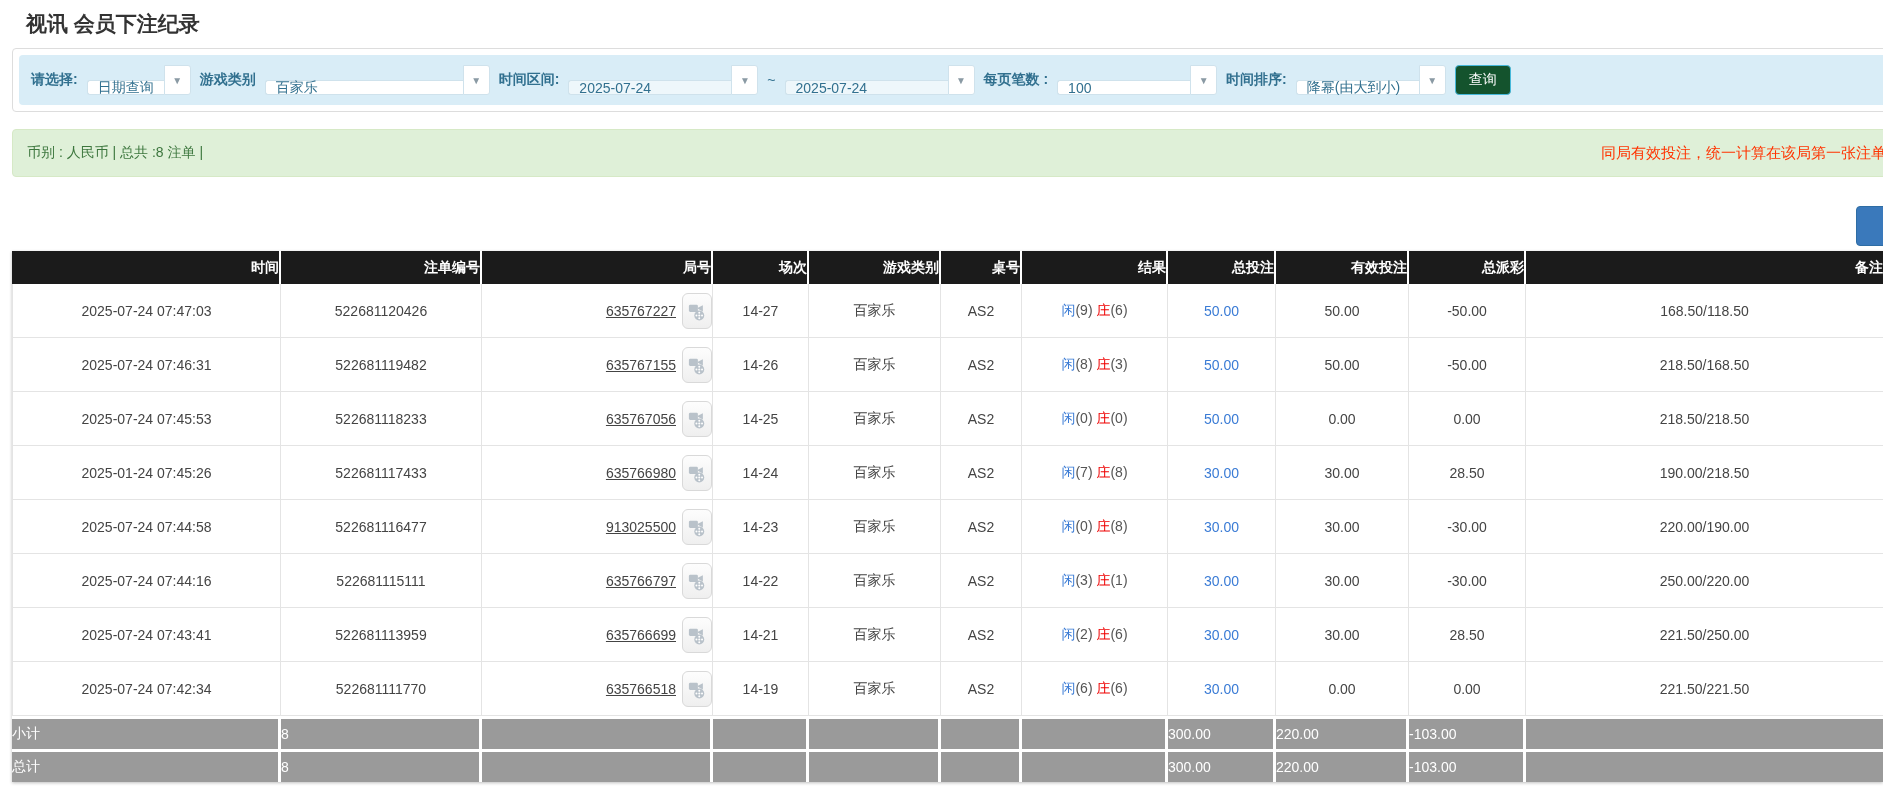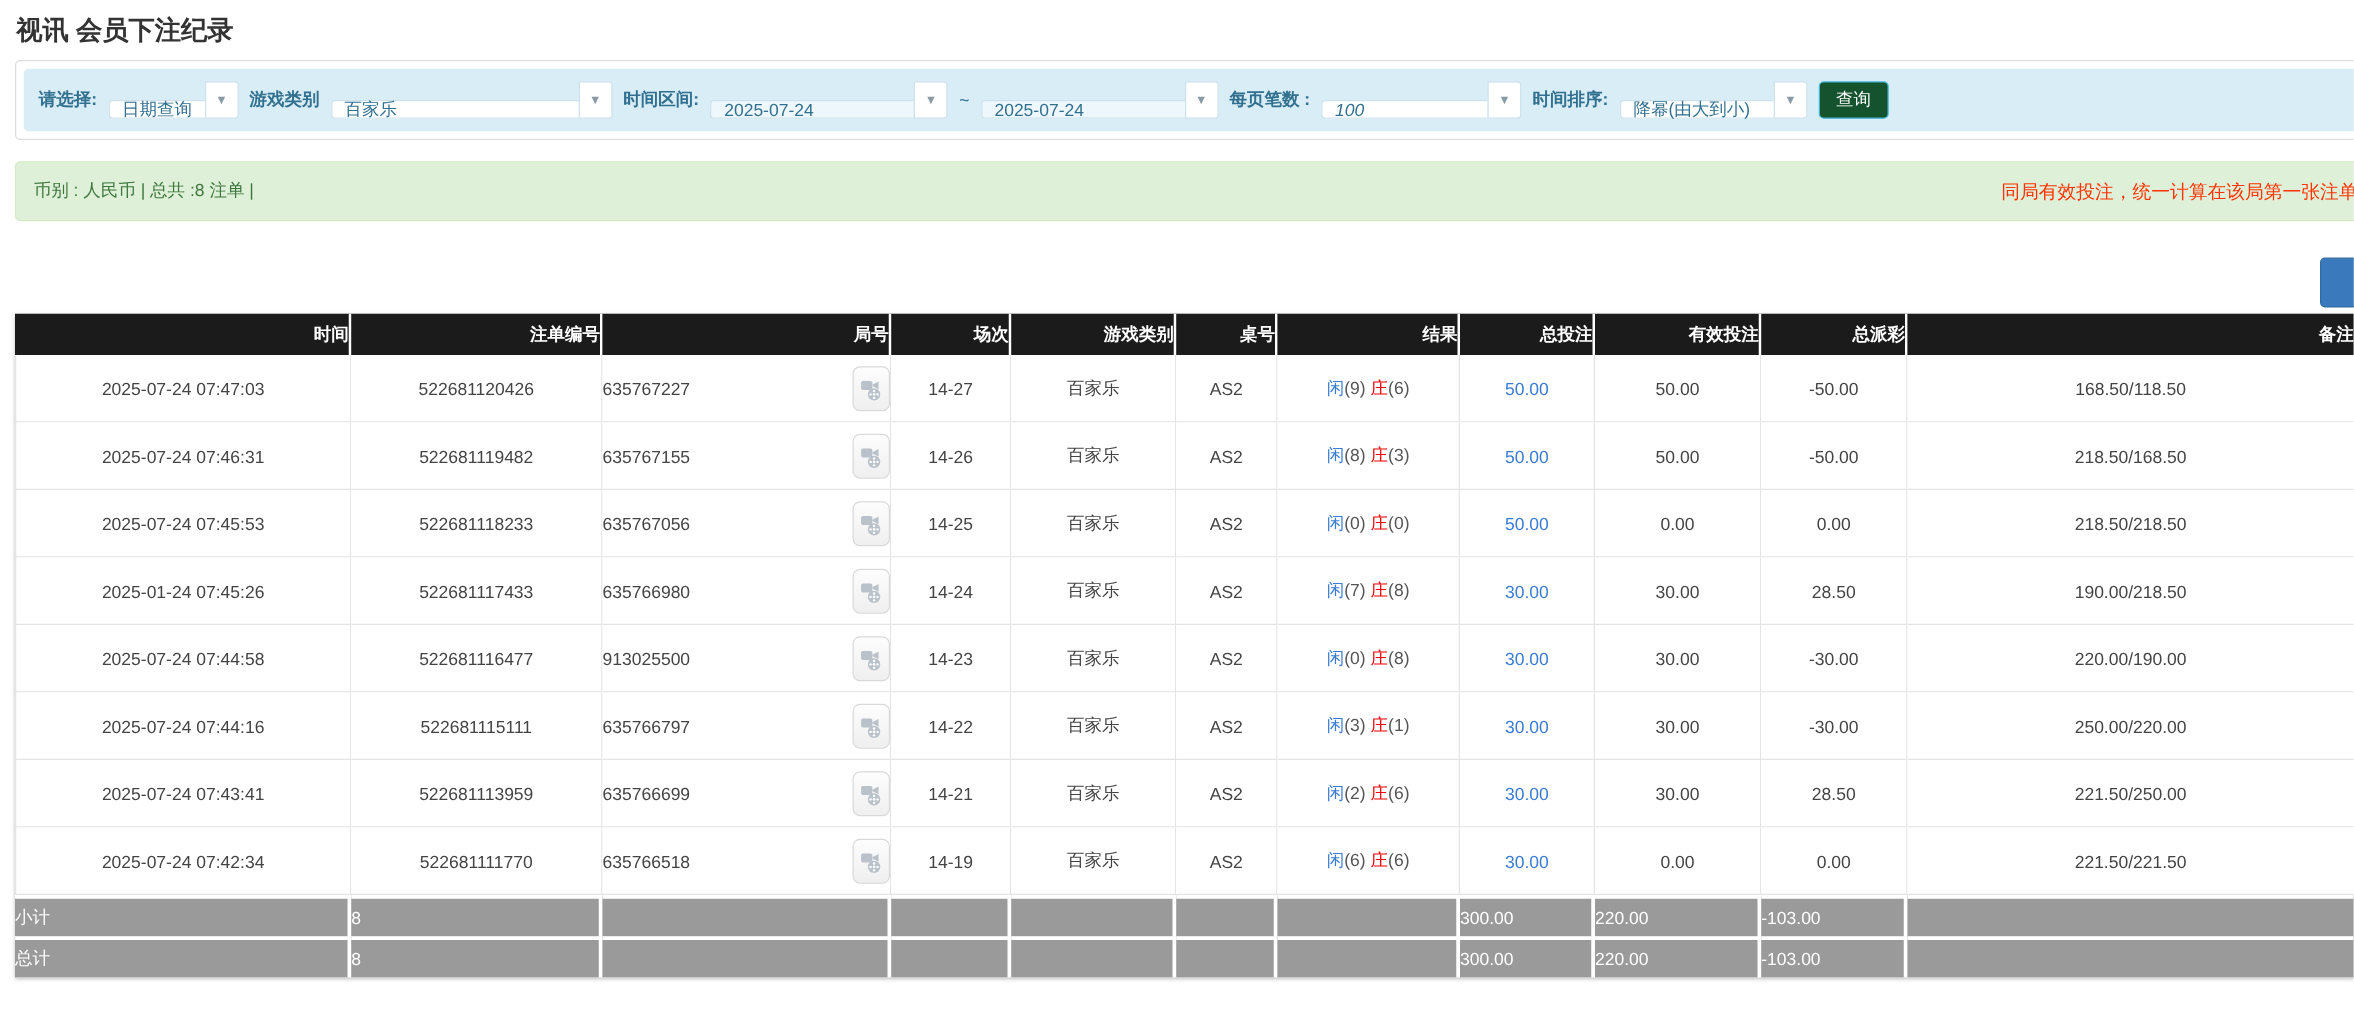--- a/index.html
+++ b/index.html
@@ -1,21 +1,21 @@
 <!DOCTYPE html>
 <html><head>
 <meta charset="utf-8">
 <style>
   * { margin:0; padding:0; box-sizing:border-box; }
   html,body { width:1883px; height:807px; overflow:hidden; background:#fff;
               font-family:"Liberation Sans","DejaVu Sans",sans-serif; color:#444; }
   .page { position:relative; width:1883px; height:807px; }
 
   
-  .page-title { font-size:21px; font-weight:bold; color:#333; padding:10px 0 0 13px; height:38px; }
+  .page-title { font-size:21px; font-weight:bold; color:#333; padding:10px 0 0 26px; height:38px; }
 
   
   .filter-panel { margin:10px 0 0 12px; width:1890px; background:#fff;
                   border:1px solid #ddd; border-radius:4px; padding:6px; }
   .filter-bar { background:#d9edf7; border-radius:4px; padding:10px 12px; height:50px;
                 display:flex; align-items:center; gap:9px; }
   .flabel { color:#31708f; font-weight:bold; font-size:14px; white-space:nowrap; }
   .sel { display:inline-flex; height:30px; }
   .sel-value { background:#fff; border:1px solid #cfe2ec; border-right:none; border-radius:3px 0 0 3px;
                display:flex; align-items:center; padding:0 10px; font-size:14px; color:#31708f;margin-top:15px; }
@@ -50,21 +50,21 @@
   .bet-table tbody td:last-child { border-right:none; }
   .bet-table tfoot td { height:33px; background:#9a9a9a; color:#fff; text-align:left;
                         border-right:3px solid #fff; border-top:3px solid #fff; }
   .bet-table tfoot td:last-child { border-right:none; }
   .neg { color:#ff0000; }
   .bet-link { color:#3a7bd5; text-decoration:none; cursor:pointer; }
   .res-p { color:#3a7bd5; }
   .res-b { color:#ee0000; }
   .paren { color:#555; }
   .paren::before { content:"("; } .paren::after { content:")"; }
-  .round-wrap { display:flex; align-items:center; justify-content:space-between; gap:6px; }
+  .round-wrap { display:flex; align-items:center; justify-content:flex-end; gap:6px;text-decoration:underline; }
   .video-btn { display:inline-flex; align-items:center; justify-content:center; width:30px; height:36px;
                background:linear-gradient(#fdfdfd,#efefef); border:1px solid #d9d9d9; border-radius:6px;
                cursor:pointer; flex:none; }
 </style>
 </head>
 <body>
 
 <div class="page">
 
   <div class="page-title">视讯 会员下注纪录</div>
@@ -89,21 +89,21 @@
         <span class="sel-arrow">▼</span>
       </span>
       <span class="tilde">~</span>
       <span class="sel datebox" style="width:190px;">
         <span class="sel-value" style="flex:1;">2025-07-24</span>
         <span class="sel-arrow">▼</span>
       </span>
 
       <span class="flabel">每页笔数 :</span>
       <span class="sel" style="width:160px;">
-        <span class="sel-value" style="flex:1;font-style:italic;">100</span>
+        <span class="sel-value" style="flex:1;">100</span>
         <span class="sel-arrow">▼</span>
       </span>
 
       <span class="flabel">时间排序:</span>
       <span class="sel" style="width:150px;">
         <span class="sel-value" style="flex:1;text-align:center;">降幂(由大到小)</span>
         <span class="sel-arrow">▼</span>
       </span>
 
       <button class="query-btn">查询</button>

